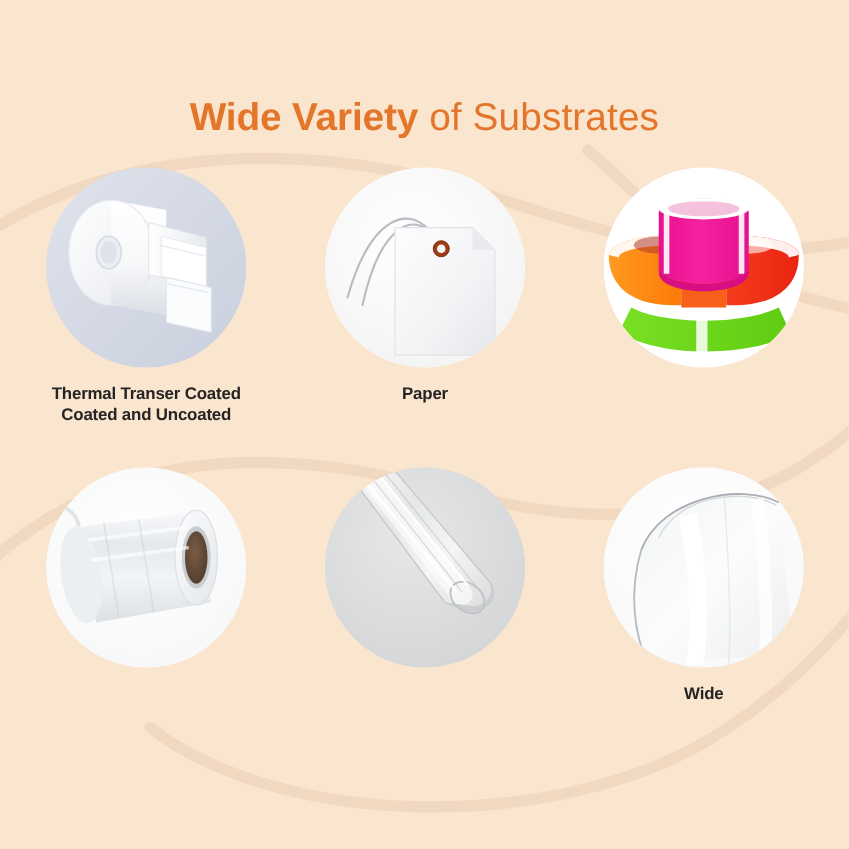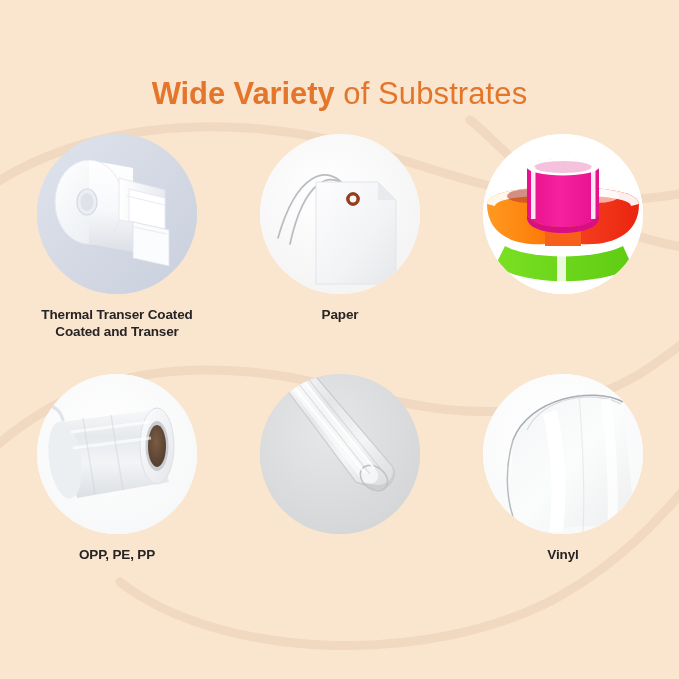--- a/index.html
+++ b/index.html
@@ -104,21 +104,21 @@
           <path d="M82 44 L128 56 L128 94 L82 86 Z" fill="url(#strip)" stroke="#e1e4ea" stroke-width="0.8"></path>
           <path d="M92 55 L128 64 L128 95 L92 87 Z" fill="#ffffff" stroke="#e3e6ec" stroke-width="0.8"></path>
           <path d="M96 88 L132 96 L132 132 L96 124 Z" fill="#fbfcfd" stroke="#e0e3ea" stroke-width="0.8"></path>
           <path d="M90 62 L128 71" stroke="#e8ebf0" stroke-width="1.1" fill="none"></path>
           <path d="M92 92 L130 100" stroke="#e8ebf0" stroke-width="1.1" fill="none"></path>
         </svg>
       </div>
     </div>
     <div class="caption">
       <span>Thermal Transer Coated</span>
-      <span class="l2">Coated and Transer</span>
+      <span class="l2">Coated and Uncoated</span>
     </div>
   </div>
 
   <div class="cell r1 c2">
     <div class="disc-holder">
       <div class="disc" style="background:#fbfbfb">
         <svg viewBox="0 0 160 160" xmlns="http://www.w3.org/2000/svg">
           <defs>
             <radialGradient id="discB" cx="42%" cy="36%" r="72%">
               <stop offset="0%" stop-color="#ffffff"></stop>
@@ -238,23 +238,20 @@
             <path d="M36 74 L114 64"></path>
           </g>
           <g opacity="0.4" stroke="#c9cdd2" stroke-width="1.4" fill="none">
             <path d="M46 44 L58 120"></path>
             <path d="M74 41 L86 116"></path>
           </g>
           <path d="M8 30 C 18 32, 24 38, 26 46" stroke="#e0e3e7" stroke-width="3" fill="none" stroke-linecap="round"></path>
         </svg>
       </div>
     </div>
-    <div class="caption">
-      <span>OPP, PE, PP</span>
-    </div>
   </div>
 
   <div class="cell r2 c2">
     <div class="disc-holder">
       <div class="disc" style="background:#dcdcdc">
         <svg viewBox="0 0 160 160" xmlns="http://www.w3.org/2000/svg">
           <defs>
             <radialGradient id="discE" cx="42%" cy="36%" r="78%">
               <stop offset="0%" stop-color="#e6e7e8"></stop>
                 <stop offset="100%" stop-color="#d2d3d5"></stop>
@@ -314,17 +311,17 @@
             <path d="M60 40 C 70 88, 70 126, 66 158 L80 158 C 84 124, 84 84, 74 36 Z" fill="#ffffff"></path>
             <path d="M118 26 C 124 76, 126 120, 124 156 L134 154 C 136 118, 134 70, 128 24 Z" fill="#ffffff" opacity="0.8"></path>
           </g>
           <g opacity="0.45" stroke="#d2d5d8" stroke-width="1.1" fill="none">
             <path d="M96 20 C 100 72, 102 120, 100 158"></path>
           </g>
         </svg>
       </div>
     </div>
     <div class="caption">
-      <span>Vinyl</span>
+      <span>Wide</span>
     </div>
   </div>
 
 </div>
 
 </body></html>

